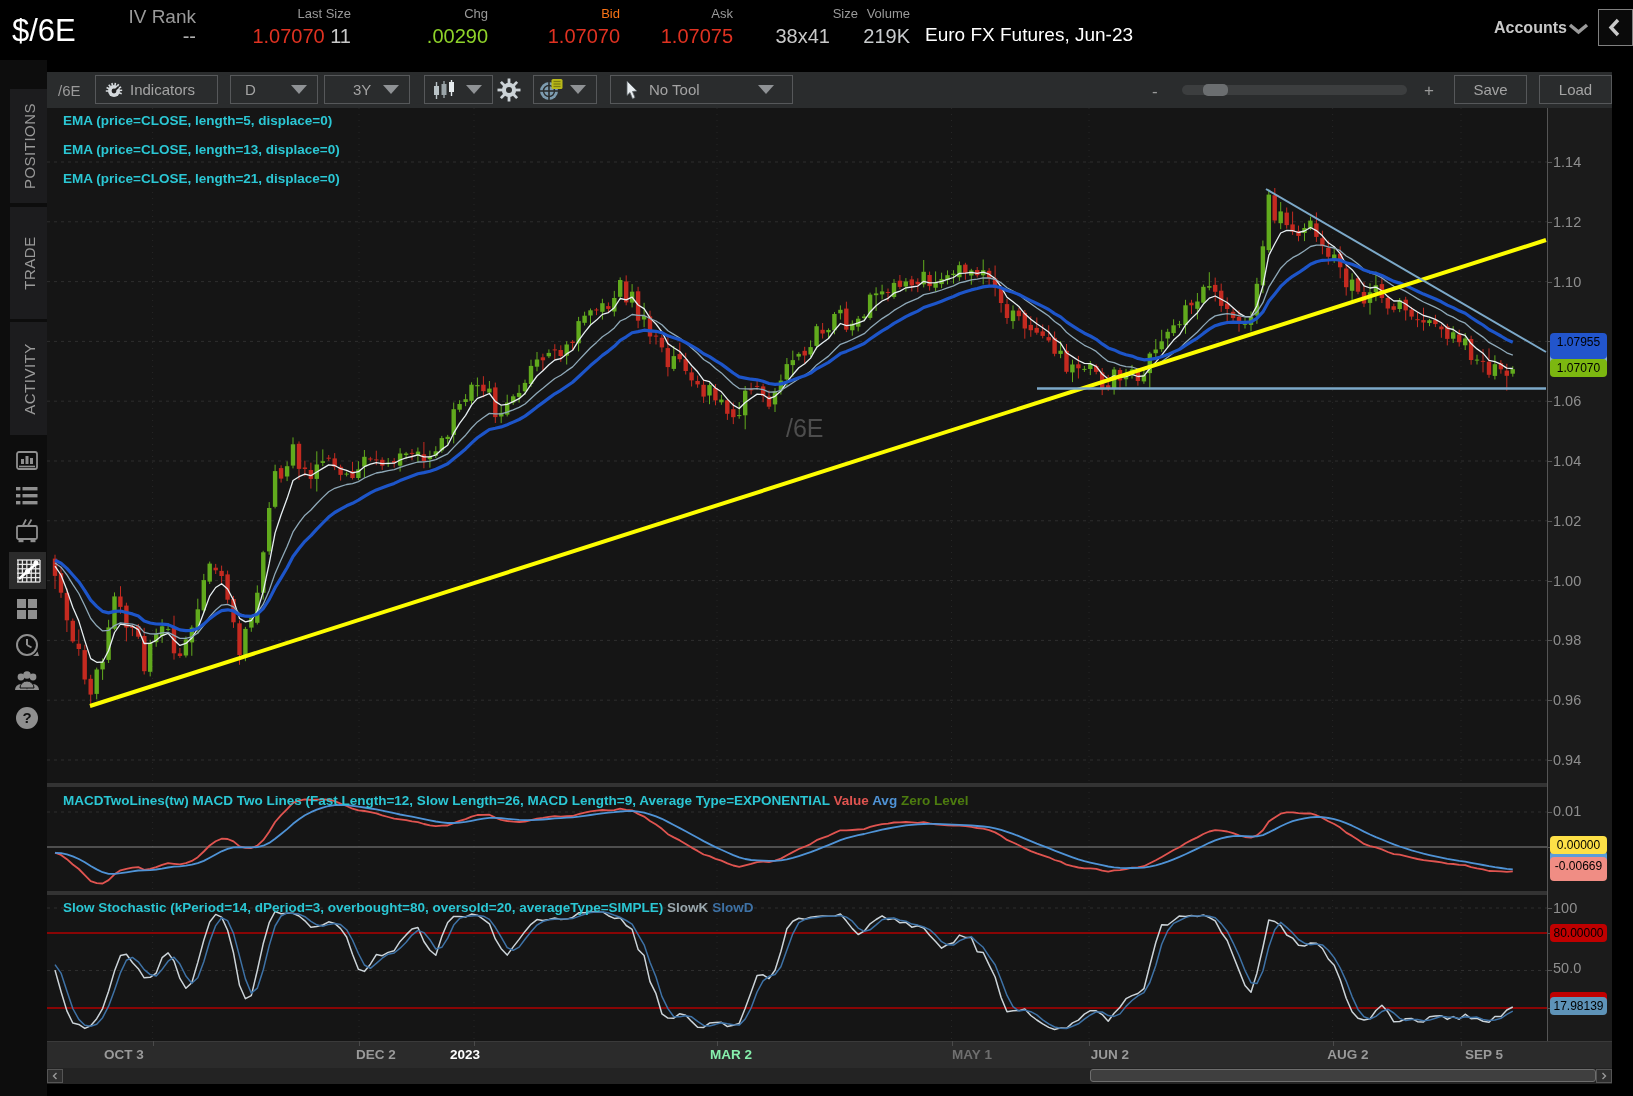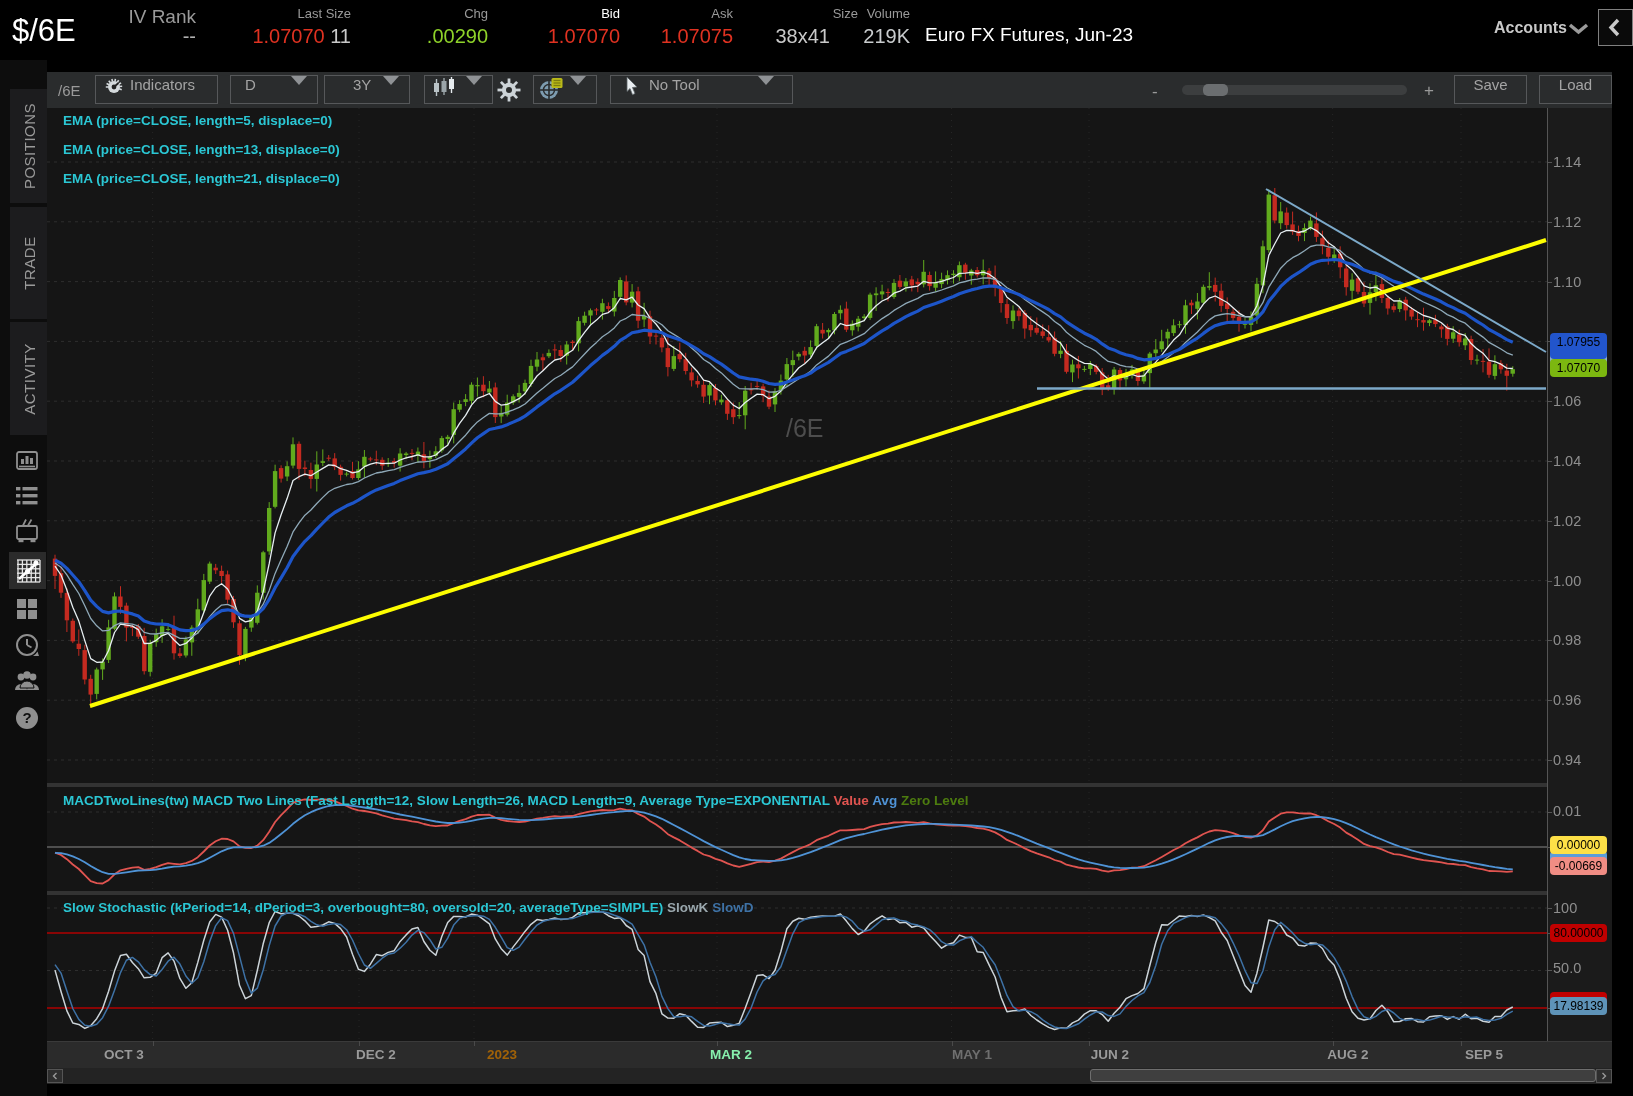--- a/index.html
+++ b/index.html
@@ -1,33 +1,33 @@
 <!DOCTYPE html>
 <html><head><meta charset="utf-8">
 <style>
 * {margin:0;padding:0;box-sizing:border-box}
 body {width:1633px;height:1096px;background:#000;font-family:"Liberation Sans", sans-serif;overflow:hidden;position:relative}
 .vtab {position:absolute;left:10px;width:37px;background:#1c1c1e;color:#9a9a9a}
 .vtab span {position:absolute;left:50%;top:50%;transform:translate(-50%,-50%) rotate(-90deg);font-size:15px;letter-spacing:0.5px;white-space:nowrap}
-.tbtn {position:absolute;top:75px;height:29px;border:1px solid #56585a;color:#a4a4a4;font-size:15px;display:flex;align-items:flex-start}
+.tbtn {position:absolute;top:75px;height:29px;border:1px solid #56585a;color:#a4a4a4;font-size:15px;display:flex;align-items:center}
 .tri {width:0;height:0;border-left:8px solid transparent;border-right:8px solid transparent;border-top:9px solid #8f9295;margin-right:10px;margin-left:auto}
 .cyl {position:absolute;left:63px;color:#2bc7d4;font-size:13.5px;font-weight:700;white-space:nowrap}
 .axl {position:absolute;left:1553px;color:#8e8e8e;font-size:14.5px}
 .tick {position:absolute;left:1547px;width:5px;height:1px;background:#555}
 </style></head>
 <body>
 <div style="position:absolute;left:0;top:0;width:1633px;height:72px;background:#000"></div>
 <div style="position:absolute;left:12px;top:13px;color:#fff;font-size:31px">$/6E</div>
 <div style="position:absolute;top:6px;right:1437px;color:#9a9a9a;font-size:19px">IV Rank</div>
 <div style="position:absolute;top:25px;right:1437px;font-size:20px"><span style="color:#b0b0b0">--</span></div>
 <div style="position:absolute;top:6px;right:1282px;color:#9a9a9a;font-size:13px">Last Size</div>
 <div style="position:absolute;top:25px;right:1282px;font-size:20px"><span style="color:#e03221">1.07070</span> <span style="color:#c9c9c9">11</span></div>
 <div style="position:absolute;top:6px;right:1145px;color:#9a9a9a;font-size:13px">Chg</div>
 <div style="position:absolute;top:25px;right:1145px;font-size:20px"><span style="color:#8fd32a">.00290</span></div>
-<div style="position:absolute;top:6px;right:1013px;color:#ffffff;font-size:13px">Bid</div>
+<div style="position:absolute;top:6px;right:1013px;color:#f97316;font-size:13px">Bid</div>
 <div style="position:absolute;top:25px;right:1013px;font-size:20px"><span style="color:#e03221">1.07070</span></div>
 <div style="position:absolute;top:6px;right:900px;color:#9a9a9a;font-size:13px">Ask</div>
 <div style="position:absolute;top:25px;right:900px;font-size:20px"><span style="color:#e03221">1.07075</span></div>
 <div style="position:absolute;top:6px;right:775px;color:#9a9a9a;font-size:13px">Size</div>
 <div style="position:absolute;top:25px;right:803px;font-size:20px"><span style="color:#c9c9c9">38x41</span></div>
 <div style="position:absolute;top:6px;right:723px;color:#9a9a9a;font-size:13px">Volume</div>
 <div style="position:absolute;top:25px;right:723px;font-size:20px"><span style="color:#c9ccce">219K</span></div>
 <div style="position:absolute;left:925px;top:24px;color:#fff;font-size:19px">Euro FX Futures, Jun-23</div>
 <div style="position:absolute;left:1494px;top:19px;color:#c8c8c8;font-size:16px;font-weight:700">Accounts</div>
 <svg style="position:absolute;left:1568px;top:23px" width="21" height="12" viewBox="0 0 21 12">
@@ -546,42 +546,42 @@
 <div class="tick" style="top:760px"></div>
 <div style="position:absolute;left:1550px;top:349px;width:57px;height:16px;border-radius:4px;background:#8fb0c9"></div>
 <div style="position:absolute;left:1551px;top:352px;color:#000;font-size:12px">1.07550</div>
 <div style="position:absolute;left:1550px;top:333px;width:57px;height:26px;border-radius:4px;background:#2255cc;color:#000;font-size:12px;line-height:18px;text-align:center;white-space:nowrap">1.07955</div>
 <div style="position:absolute;left:1550px;top:359px;width:57px;height:18px;border-radius:4px;background:#7cb710;color:#000;font-size:12px;line-height:18px;text-align:center;white-space:nowrap">1.07070</div>
 <div class="axl" style="top:803px">0.01</div>
 <div class="tick" style="top:812px"></div>
 <div class="tick" style="top:847px"></div>
 <div style="position:absolute;left:1550px;top:851px;width:57px;height:18px;border-radius:4px;background:#5a9ddb"></div>
 <div style="position:absolute;left:1550px;top:836px;width:57px;height:18px;border-radius:4px;background:#fde047;color:#000;font-size:12px;line-height:18px;text-align:center;white-space:nowrap">0.00000</div>
-<div style="position:absolute;left:1550px;top:857px;width:57px;height:18px;border-radius:4px;background:#f08d84;color:#000;font-size:12px;line-height:18px;text-align:center;white-space:nowrap">-0.00669</div>
+<div style="position:absolute;left:1550px;top:857px;width:57px;height:24px;border-radius:4px;background:#f08d84;color:#000;font-size:12px;line-height:18px;text-align:center;white-space:nowrap">-0.00669</div>
 <div class="axl" style="top:900px">100</div>
 <div class="axl" style="top:960px">50.0</div>
 <div class="tick" style="top:908px"></div>
 <div class="tick" style="top:933px"></div>
 <div class="tick" style="top:970px"></div>
 <div class="tick" style="top:1008px"></div>
 <div style="position:absolute;left:1550px;top:924px;width:57px;height:18px;border-radius:4px;background:#c00000;color:#000;font-size:12px;line-height:18px;text-align:center;white-space:nowrap">80.00000</div>
 <div style="position:absolute;left:1550px;top:992px;width:57px;height:18px;border-radius:4px;background:#c00000"></div>
 <div style="position:absolute;left:1550px;top:997px;width:57px;height:18px;border-radius:4px;background:#5e93b8;color:#000;font-size:12px;line-height:18px;text-align:center;white-space:nowrap">17.98139</div>
 <div style="position:absolute;left:47px;top:1041px;width:1565px;height:27px;background:#2b2b2b;border-top:1px solid #3a3a3a"></div>
 <div style="position:absolute;left:153px;top:1041px;width:1px;height:5px;background:#4a4a4a"></div>
 <div style="position:absolute;left:359px;top:1041px;width:1px;height:5px;background:#4a4a4a"></div>
 <div style="position:absolute;left:474px;top:1041px;width:1px;height:5px;background:#4a4a4a"></div>
 <div style="position:absolute;left:717px;top:1041px;width:1px;height:5px;background:#4a4a4a"></div>
 <div style="position:absolute;left:952px;top:1041px;width:1px;height:5px;background:#4a4a4a"></div>
 <div style="position:absolute;left:1089px;top:1041px;width:1px;height:5px;background:#4a4a4a"></div>
 <div style="position:absolute;left:1333px;top:1041px;width:1px;height:5px;background:#4a4a4a"></div>
 <div style="position:absolute;left:1461px;top:1041px;width:1px;height:5px;background:#4a4a4a"></div>
 <div style="position:absolute;left:84px;top:1047px;width:80px;text-align:center;color:#9a9a9a;font-size:13.5px;font-weight:700">OCT 3</div>
 <div style="position:absolute;left:336px;top:1047px;width:80px;text-align:center;color:#9a9a9a;font-size:13.5px;font-weight:700">DEC 2</div>
-<div style="position:absolute;left:462px;top:1047px;width:80px;text-align:center;color:#a16207;font-size:13.5px;font-weight:700">2023</div>
+<div style="position:absolute;left:450px;top:1047px;width:80px;text-align:left;color:#ffffff;font-size:13.5px;font-weight:700">2023</div>
 <div style="position:absolute;left:691px;top:1047px;width:80px;text-align:center;color:#86efac;font-size:13.5px;font-weight:700">MAR 2</div>
 <div style="position:absolute;left:932px;top:1047px;width:80px;text-align:center;color:#6f6f6f;font-size:13.5px;font-weight:700">MAY 1</div>
 <div style="position:absolute;left:1070px;top:1047px;width:80px;text-align:center;color:#9a9a9a;font-size:13.5px;font-weight:700">JUN 2</div>
 <div style="position:absolute;left:1308px;top:1047px;width:80px;text-align:center;color:#9a9a9a;font-size:13.5px;font-weight:700">AUG 2</div>
 <div style="position:absolute;left:1444px;top:1047px;width:80px;text-align:center;color:#9a9a9a;font-size:13.5px;font-weight:700">SEP 5</div>
 
 <div style="position:absolute;left:47px;top:1068px;width:1565px;height:16px;background:#232323"></div>
 <div style="position:absolute;left:47px;top:1069px;width:16px;height:14px;background:#2e2e2e;border:1px solid #555;box-sizing:border-box"></div>
 <svg style="position:absolute;left:51px;top:1072px" width="8" height="8" viewBox="0 0 8 8">
     <path d="M5.5 1 L2.5 4 L5.5 7" stroke="#999" stroke-width="1.4" fill="none"></path>

